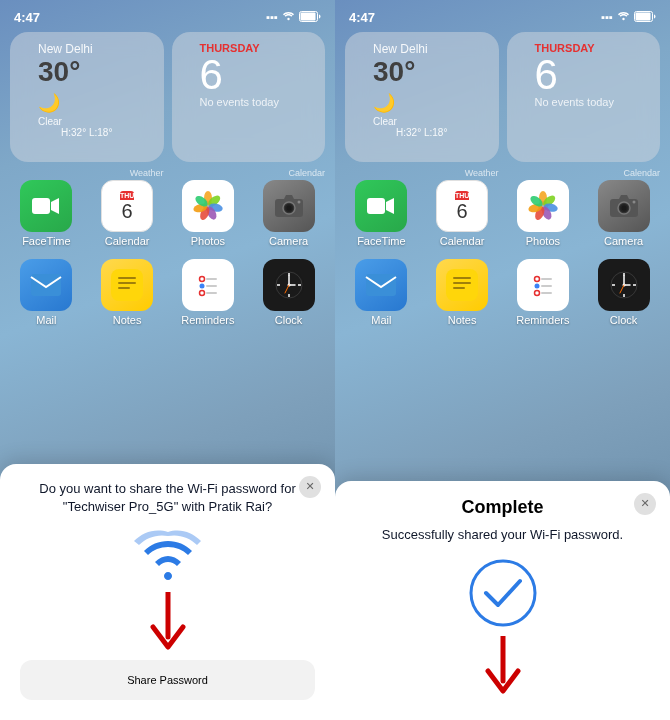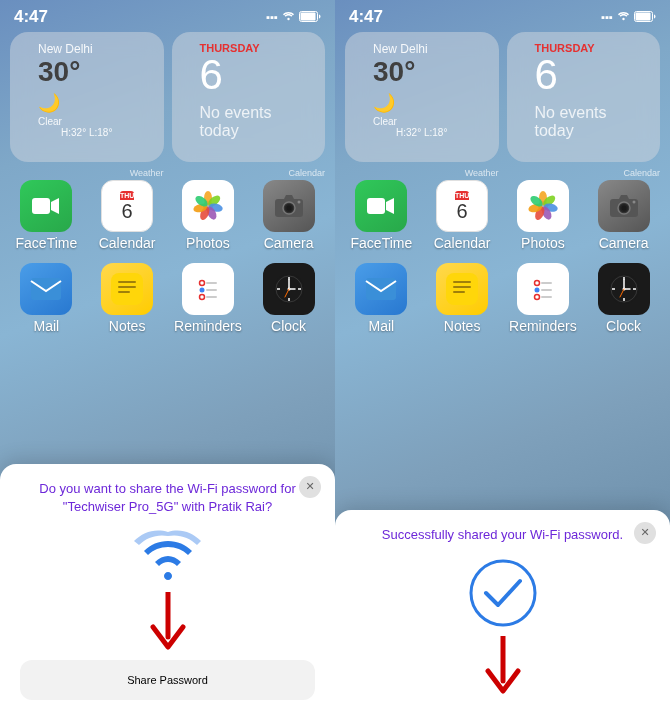--- a/index.html
+++ b/index.html
@@ -30,21 +30,21 @@
       position: absolute;
       top: 0; left: 0; right: 0;
       height: 28px;
       display: flex;
       align-items: center;
       justify-content: space-between;
       padding: 6px 14px 0;
       z-index: 10;
     }
     .status-time {
-      font-size: 17px;
+      font-size: 13px;
       font-weight: 600;
       color: white;
     }
     .status-icons {
       display: flex;
       align-items: center;
       gap: 4px;
       color: white;
       font-size: 11px;
     }
@@ -108,23 +108,22 @@
       font-weight: 600;
       text-transform: uppercase;
     }
     .widget-calendar .cal-date {
       font-size: 42px;
       color: white;
       font-weight: 200;
       line-height: 1;
     }
     .widget-calendar .cal-events {
-      font-size: 16px;
+      font-size: 11px;
       color: rgba(255,255,255,0.8);
-      margin-top: 8px;
     }
 
     .widget-container {
       flex: 1;
       position: relative;
     }
 
     
     .app-grid {
       position: absolute;
@@ -148,21 +147,21 @@
       width: 52px;
       height: 52px;
       border-radius: 12px;
       display: flex;
       align-items: center;
       justify-content: center;
       font-size: 24px;
     }
 
     .app-label {
-      font-size: 14px;
+      font-size: 11px;
       color: white;
       text-shadow: 0 1px 2px rgba(0,0,0,0.4);
       text-align: center;
     }
 
     
     .icon-facetime { background: linear-gradient(145deg, #30c85a, #28a84a); }
     
     .icon-calendar { background: white; border: 1px solid #e0e0e0; }
     
@@ -233,21 +232,21 @@
       text-align: center;
       font-size: 18px;
       font-weight: 700;
       color: #000;
       margin-bottom: 8px;
     }
 
     .modal-desc {
       text-align: center;
       font-size: 13px;
-      color: #6d28d9;
+      color: #0f172a;
       line-height: 1.4;
       margin-bottom: 14px;
     }
 
     .wifi-icon-container {
       display: flex;
       justify-content: center;
       margin: 10px 0 8px;
     }
 
@@ -595,20 +594,21 @@
           <circle cx="18" cy="18" r="1.5" fill="white"></circle>
           <line x1="18" y1="18" x2="14" y2="26" stroke="#ff6b00" stroke-width="1" stroke-linecap="round"></line>
         </svg>
       </div>
       <div class="app-label">Clock</div>
     </div>
   </div>
 
   <div class="modal-overlay">
     <div class="modal-close">✕</div>
+    <div class="modal-title">Complete</div>
     <div class="modal-desc">Successfully shared your Wi-Fi password.</div>
 
     <div class="check-icon-container">
       <svg width="70" height="70" viewBox="0 0 70 70" fill="none">
         <circle cx="35" cy="35" r="32" stroke="#2c7be5" stroke-width="3" fill="none"></circle>
         <path d="M18 35L30 47L52 23" stroke="#2c7be5" stroke-width="4" stroke-linecap="round" stroke-linejoin="round"></path>
       </svg>
     </div>
 
     <div class="arrow-container">

